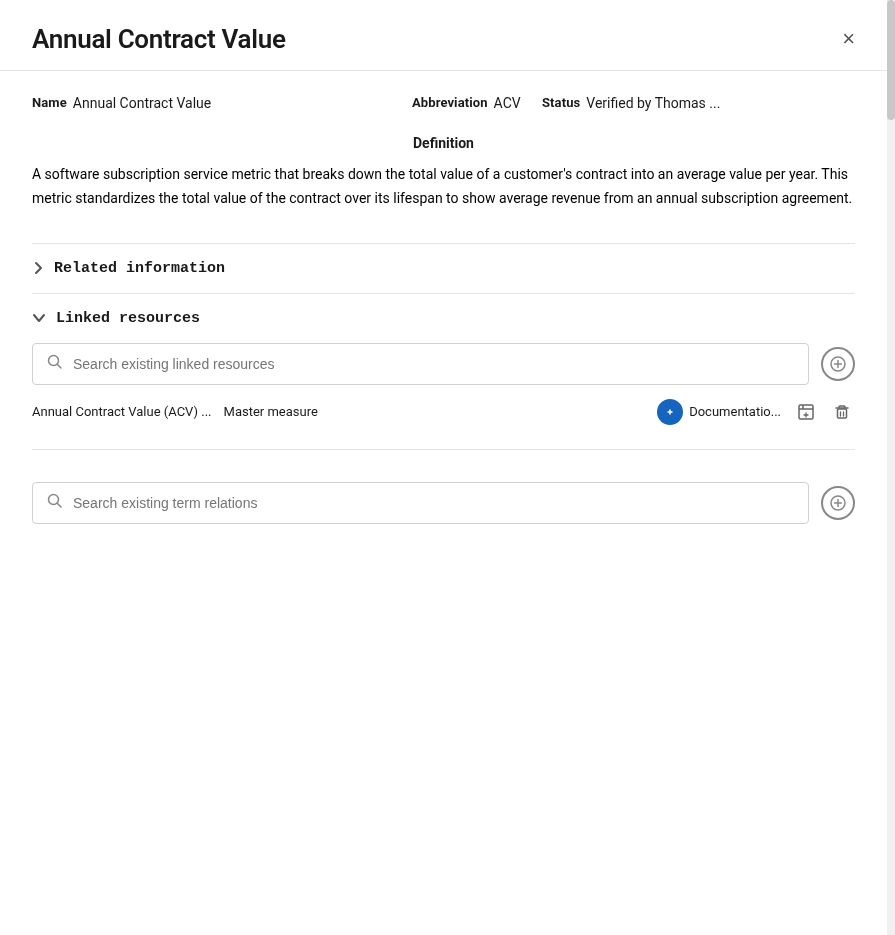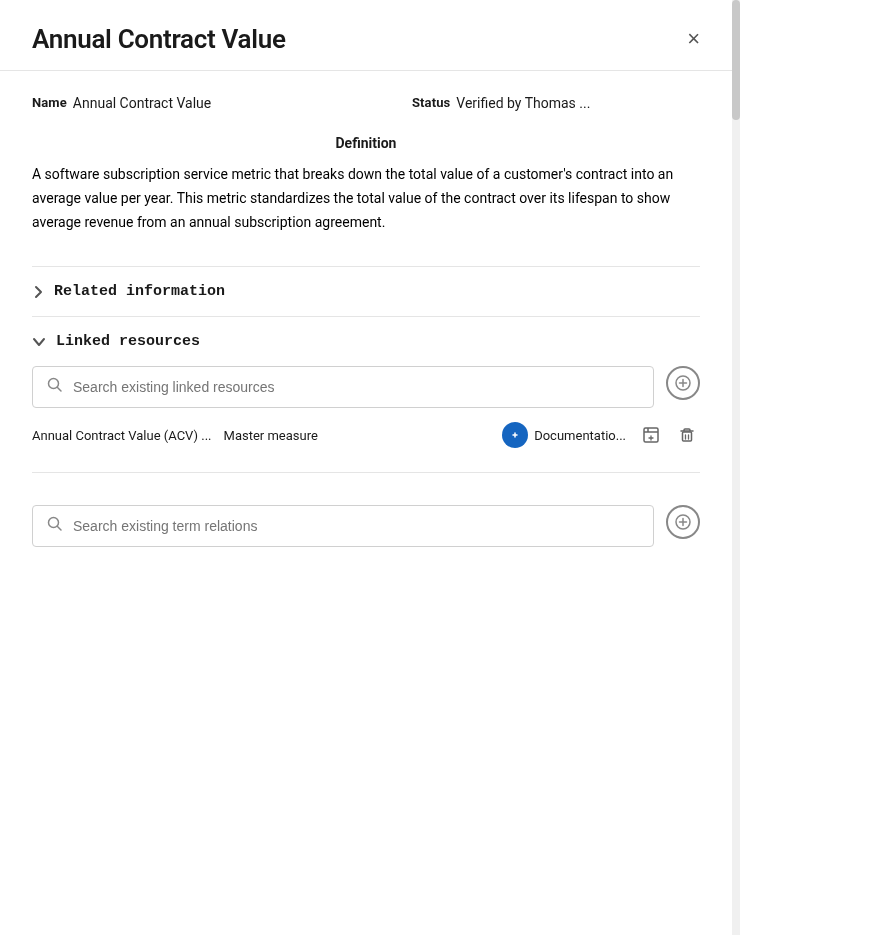--- a/index.html
+++ b/index.html
@@ -10,21 +10,21 @@
 
     body {
       font-family: -apple-system, BlinkMacSystemFont, 'Segoe UI', Roboto, sans-serif;
       background: #fff;
       color: #1a1a1a;
       width: 895px;
       min-height: 935px;
     }
 
     .panel {
-      width: 740px;
+      width: 895px;
       min-height: 935px;
       background: #fff;
       position: relative;
       overflow-y: auto;
     }
 
     .panel-header {
       display: flex;
       align-items: center;
       justify-content: space-between;
@@ -153,21 +153,21 @@
       display: flex;
       align-items: center;
     }
 
     .section-content {
       margin-top: 16px;
     }
 
     .search-box-wrapper {
       display: flex;
-      align-items: flex-start;
+      align-items: center;
       gap: 12px;
       margin-bottom: 0;
     }
 
     .search-box {
       flex: 1;
       display: flex;
       align-items: center;
       border: 1px solid #d0d0d0;
       border-radius: 4px;
@@ -292,20 +292,24 @@
     <h1 class="panel-title">Annual Contract Value</h1>
     <button class="close-button">×</button>
   </div>
 
   <div class="panel-body">
 
     <div class="fields-row">
       <div class="field-group field-group-name">
         <span class="field-label">Name</span>
         <span class="field-value">Annual Contract Value</span>
+      </div>
+      <div class="field-group field-group-abbr">
+        <span class="field-label">Abbreviation</span>
+        <span class="field-value">ACV</span>
       </div>
       <div class="field-group field-group-status">
         <span class="field-label">Status</span>
         <span class="field-value">Verified by Thomas ...</span>
       </div>
     </div>
 
     <div style="margin-bottom: 32px;">
       <div class="section-label">Definition</div>
       <div class="definition-text">A software subscription service metric that breaks down the total value of a customer's contract into an average value per year. This metric standardizes  the total value of the contract over its lifespan to show  average revenue from an annual subscription agreement.</div>

